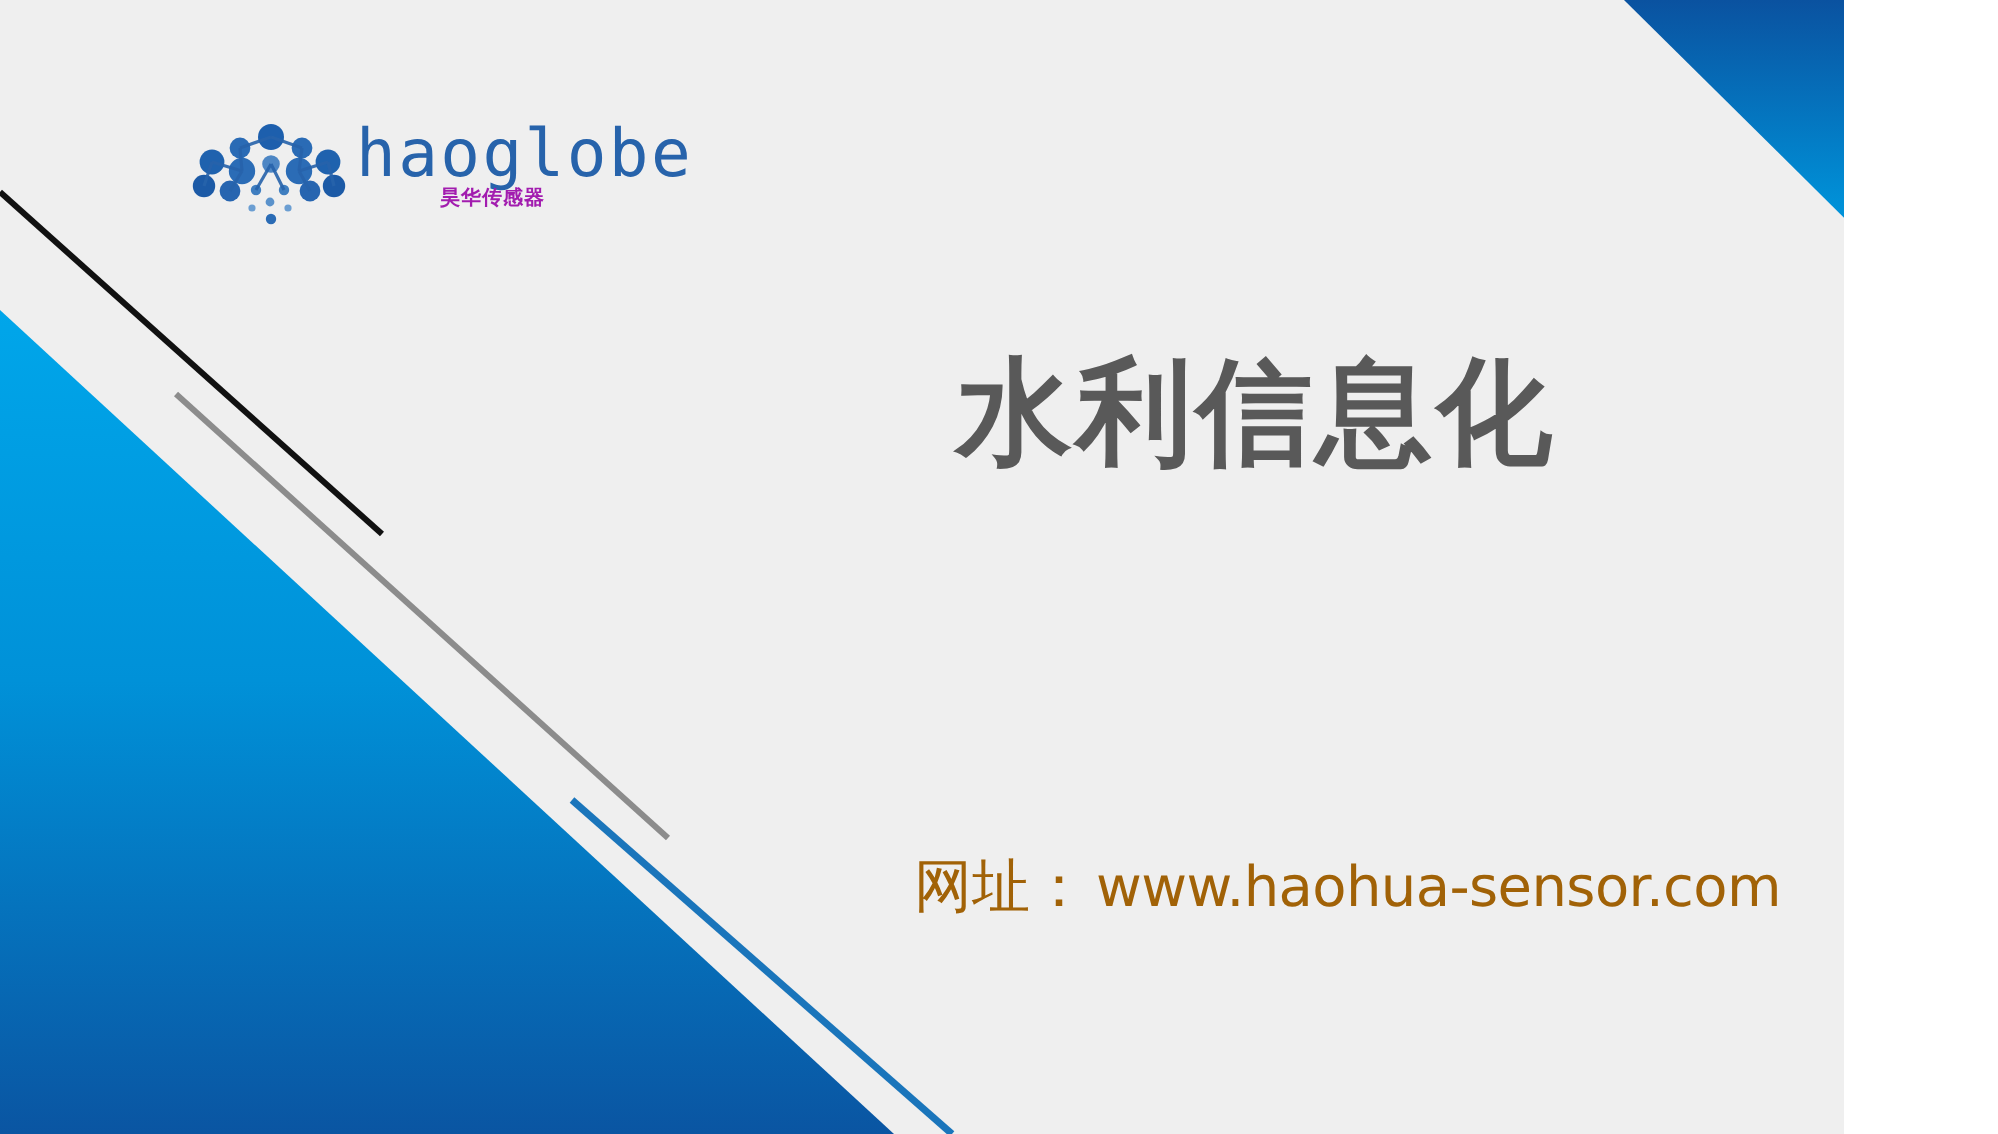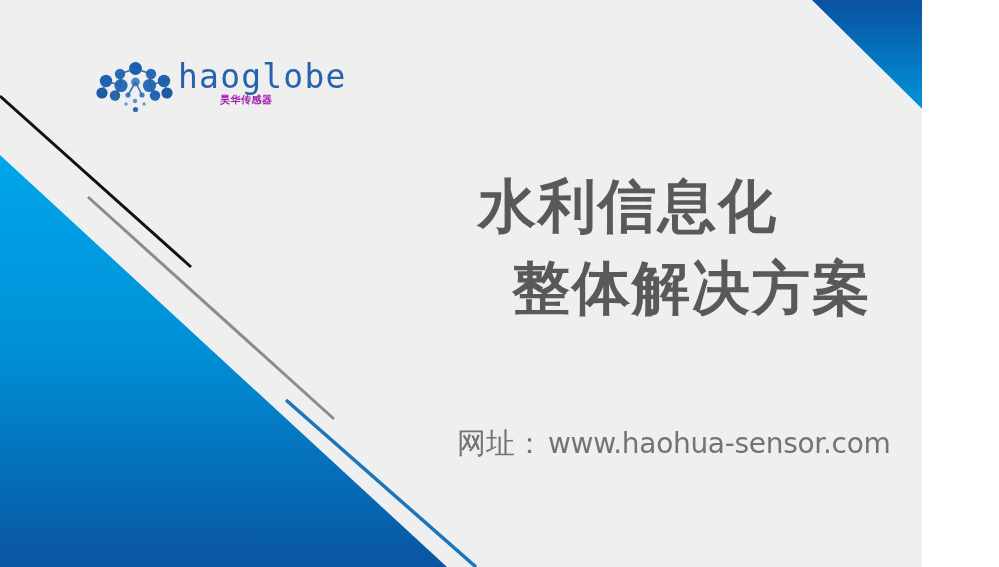--- a/index.html
+++ b/index.html
@@ -92,21 +92,21 @@
   }
   #headline-line-1 { padding-left: 0px; }
   #headline-line-2 { padding-left: 128px; }
 
   
   #website {
     position: absolute;
     left: 457px;
     top: 421px;
     white-space: nowrap;
-    color: #737373;
+    color: #a16207;
     line-height: 44px;
   }
   #website-label {
     font-family: "DejaVu Sans", "Liberation Sans", sans-serif;
     font-size: 29px;
     font-weight: 400;
     letter-spacing: 0px;
   }
   #website-url {
     font-family: "DejaVu Sans", "Liberation Sans", sans-serif;
@@ -193,20 +193,19 @@
     </svg>
 
     <div id="logo-text-group">
       <div class="logo-word">haoglobe</div>
       <div class="logo-cn">昊华传感器</div>
     </div>
   </div>
 
   <div id="headline">
     <div id="headline-line-1" class="headline-line">水利信息化</div>
-    <div id="headline-line-2" class="headline-line">整体解决方案</div>
   </div>
 
   <div id="website">
     <span id="website-label">网址：</span><span id="website-url">www.haohua-sensor.com</span>
   </div>
 
 </div>
 
 </body></html>

